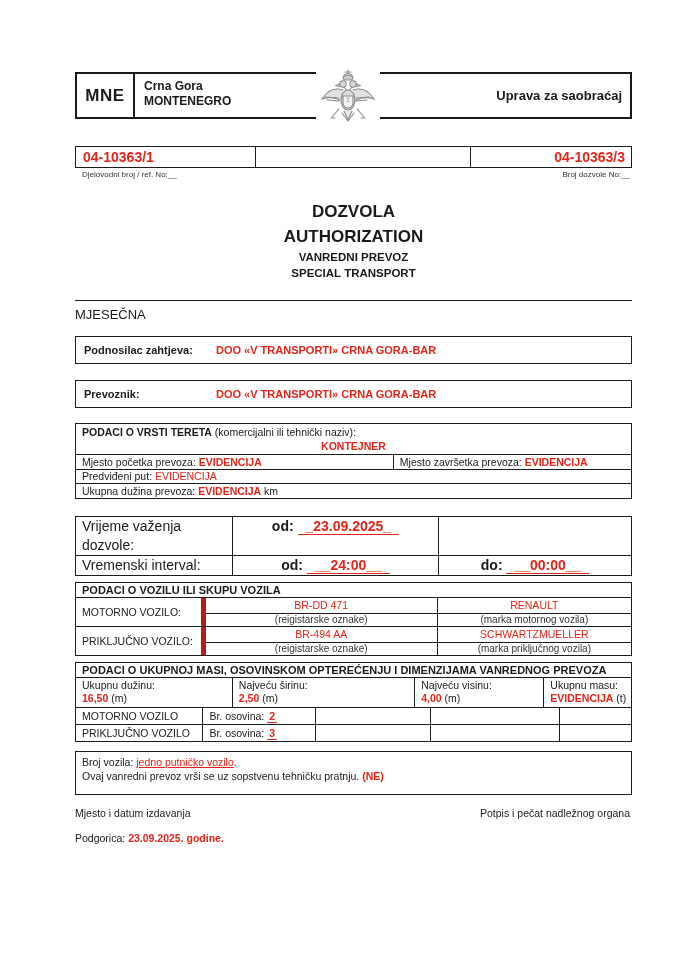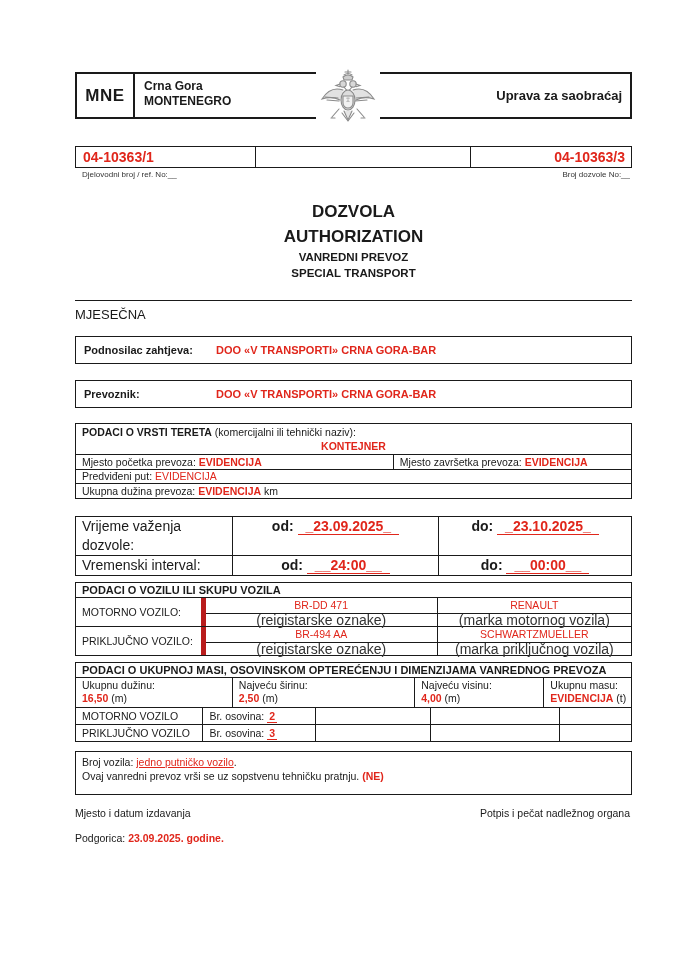--- a/index.html
+++ b/index.html
@@ -75,21 +75,21 @@
   
   .veh-table{margin-top:6px;border:1.5px solid #1a1a1a;font-size:10.5px;}
   .veh-header{font-weight:bold;font-size:11px;padding:1px 6px;border-bottom:1px solid #1a1a1a;}
   .veh-group{display:flex;}
   .veh-group + .veh-group{border-top:1px solid #1a1a1a;}
   .veh-left{width:21.4%;border-right:5px solid #b91c1c;display:flex;align-items:center;padding-left:6px;text-align:center;}
   .veh-right{flex:1;}
   .veh-vrow{display:flex;line-height:15px;}
   .veh-vrow > div:first-child{width:54.3%;border-right:1px solid #1a1a1a;text-align:center;}
   .veh-vrow > div:last-child{flex:1;text-align:center;}
-  .veh-vrow.caps{border-top:1px solid #1a1a1a;font-size:14px;line-height:12px;color:#333;}
+  .veh-vrow.caps{border-top:1px solid #1a1a1a;font-size:10px;line-height:12px;color:#333;}
   .veh-plate{font-weight:normal;}
 
   
   .dims-table{margin-top:6px;border:1.5px solid #1a1a1a;font-size:10.5px;}
   .dims-header{font-weight:bold;font-size:11px;padding:1px 6px;border-bottom:1.5px solid #1a1a1a;white-space:nowrap;}
   .dims-row{display:flex;border-bottom:1px solid #1a1a1a;}
   .d-cell{padding:1px 0 2px 6px;line-height:13px;}
   .d-cell + .d-cell{border-left:1px solid #1a1a1a;}
   .d1{width:27%;}.d2{width:31.6%;}.d3{width:22%;}.d4{flex:1;}
   .axle-row{display:flex;line-height:16px;}
@@ -211,24 +211,20 @@
       </div>
     </div>
 
     <div class="val-table">
       <div class="val-row">
         <div class="val-lbl">Vrijeme važenja dozvole:</div>
         <div class="val-od">
           <span class="b">od:</span>
           <span class="red uval">_23.09.2025_</span>
         </div>
-        <div class="val-do">
-          <span class="b">do:</span>
-          <span class="red uval">_23.10.2025_</span>
-        </div>
       </div>
       <div class="val-row">
         <div class="val-lbl">Vremenski interval:</div>
         <div class="val-od">
           <span class="b">od:</span>
           <span class="red uval">__24:00__</span>
         </div>
         <div class="val-do">
           <span class="b">do:</span>
           <span class="red uval">__00:00__</span>

